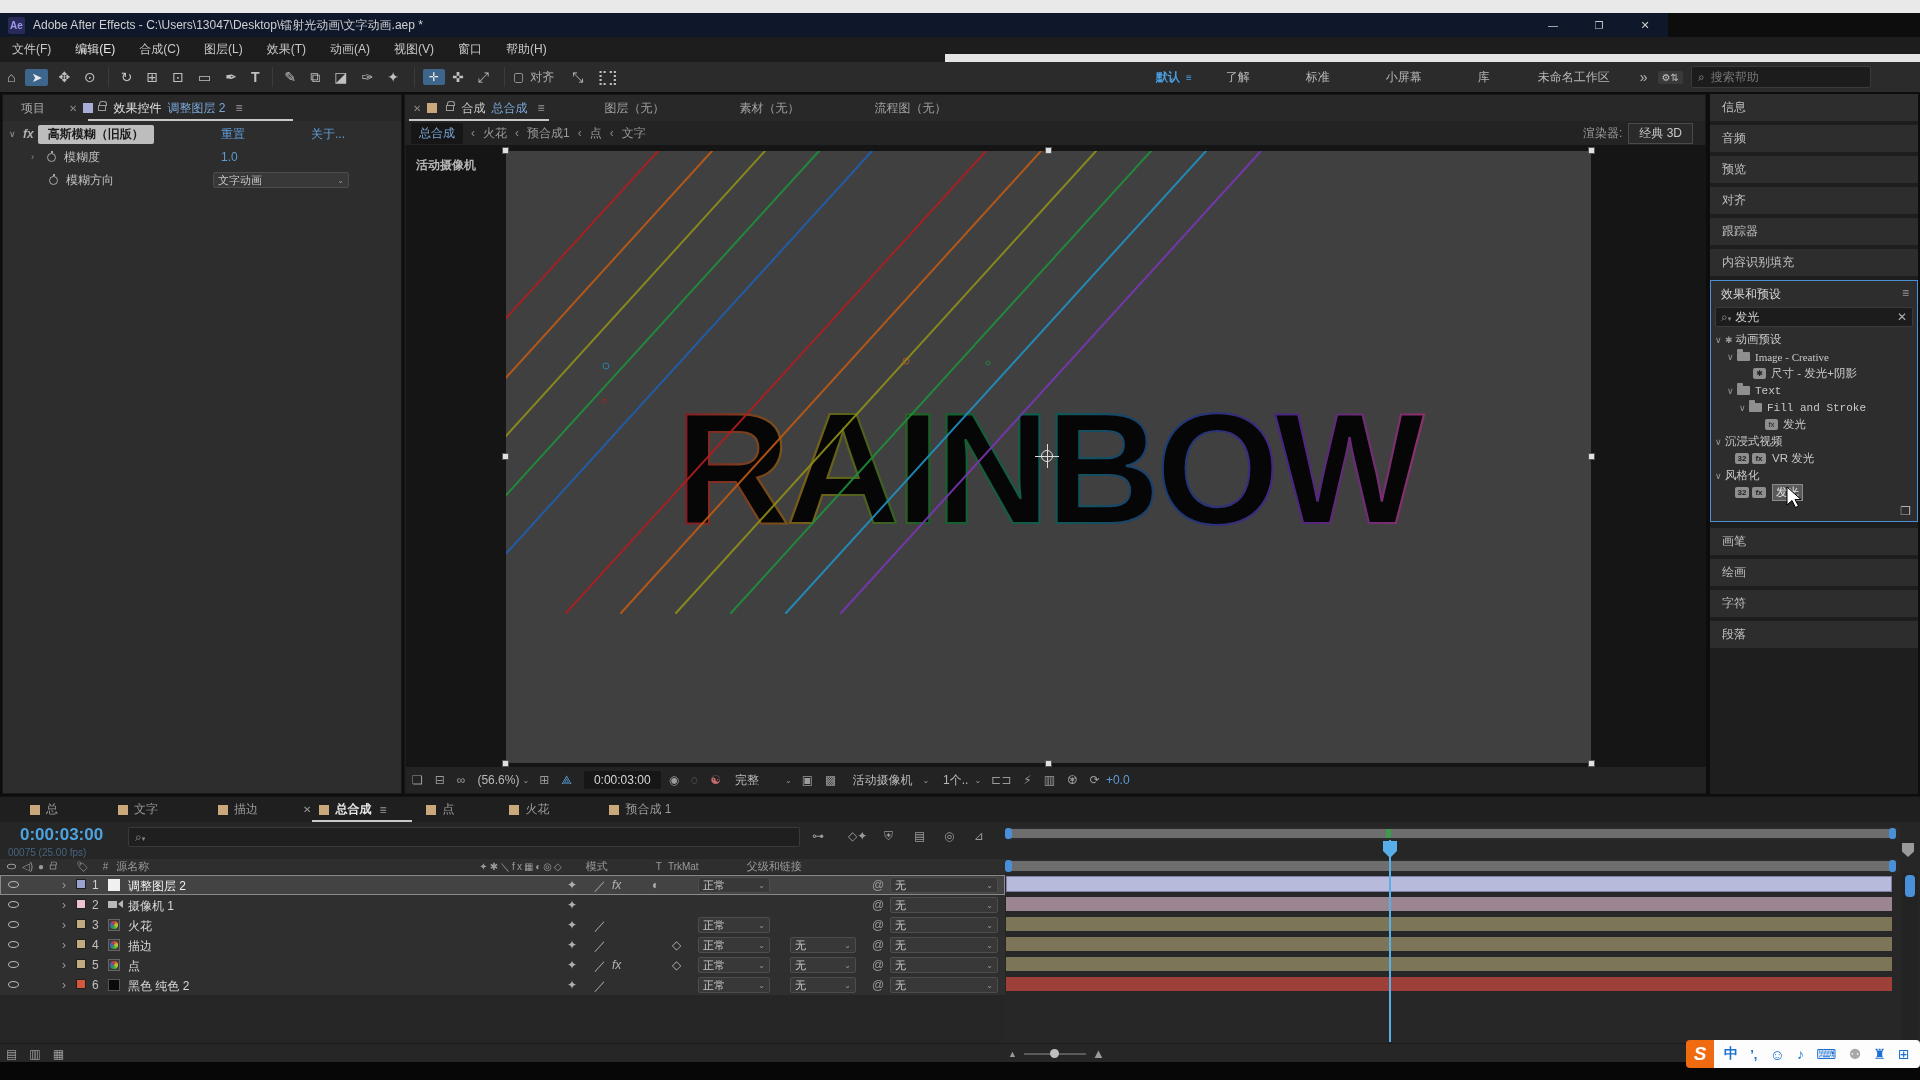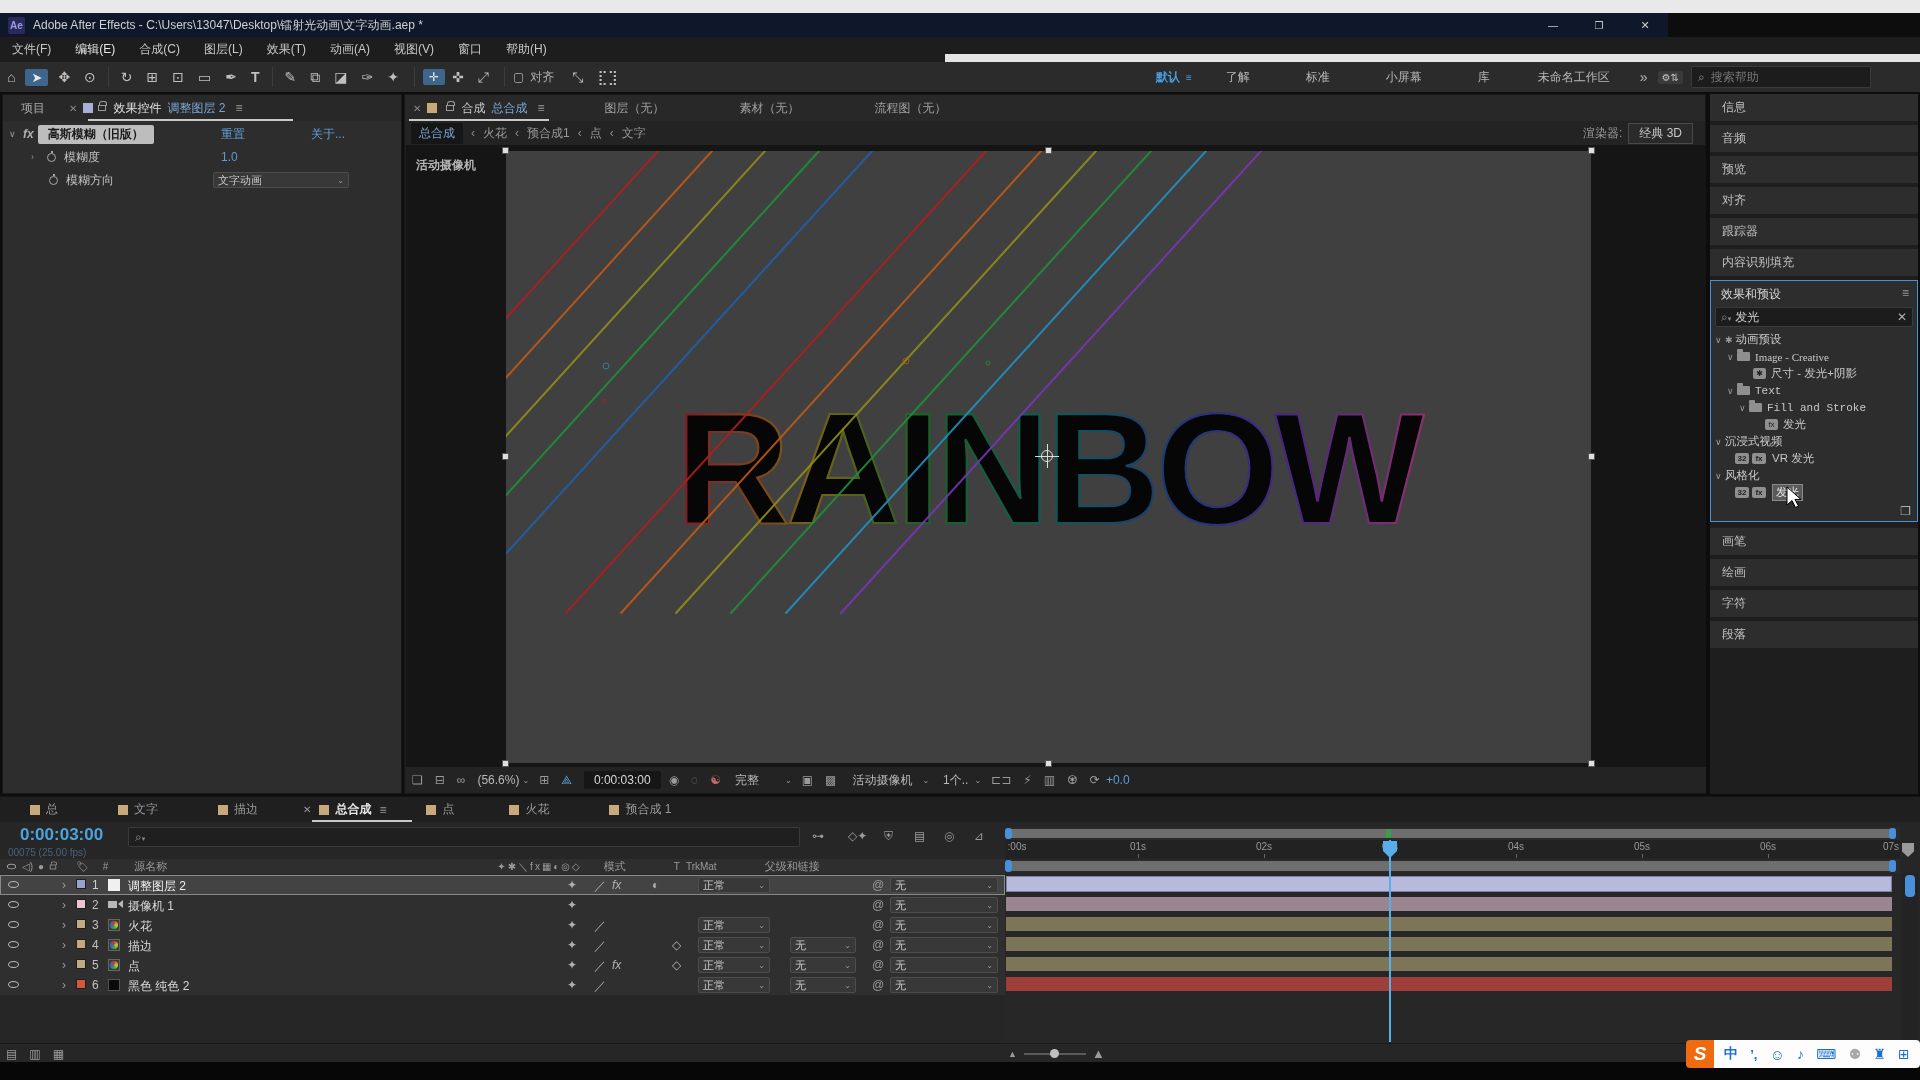--- a/index.html
+++ b/index.html
@@ -385,51 +385,35 @@
   <span class="vicon" style="position:absolute;left:908px;top:32px">▤</span>
   <span class="vicon" style="position:absolute;left:938px;top:32px">◎</span>
   <span class="vicon" style="position:absolute;left:968px;top:32px">⊿</span>
 
   <div class="abs" style="left:1005px;top:30px;width:895px;height:13px;background:#2a2a2a">
     <div style="position:absolute;left:2px;top:2px;width:886px;height:9px;background:#6e6e6e;border-radius:4px"></div>
     <div style="position:absolute;left:0;top:1px;width:7px;height:11px;background:#4a90d9;border-radius:3px"></div>
     <div style="position:absolute;right:4px;top:1px;width:7px;height:11px;background:#4a90d9;border-radius:3px"></div>
     <div style="position:absolute;left:381px;top:2px;width:5px;height:9px;background:#3a9e4a"></div>
   </div>
-  <div class="abs" style="left:1005px;top:43px;width:895px;height:19px;background:#222;overflow:hidden">
-    <span class="ticklabel" style="left:12px">:00s</span>
-    <span class="ticklabel" style="left:133px">01s</span>
-    <span class="ticklabel" style="left:259px">02s</span>
-    <span class="ticklabel" style="left:385px">03s</span>
-    <span class="ticklabel" style="left:511px">04s</span>
-    <span class="ticklabel" style="left:637px">05s</span>
-    <span class="ticklabel" style="left:763px">06s</span>
-    <span class="ticklabel" style="left:886px">07s</span>
-    <span class="tick" style="left:133px"></span>
-      <span class="tick" style="left:259px"></span>
-      <span class="tick" style="left:385px"></span>
-      <span class="tick" style="left:511px"></span>
-      <span class="tick" style="left:637px"></span>
-      <span class="tick" style="left:763px"></span>
-  </div>
   <div class="abs" style="left:1005px;top:62px;width:895px;height:14px;background:#2a2a2a">
     <div style="position:absolute;left:2px;top:2px;width:886px;height:10px;background:#6e6e6e;border-radius:4px"></div>
     <div style="position:absolute;left:0;top:1px;width:7px;height:12px;background:#4a90d9;border-radius:3px"></div>
     <div style="position:absolute;right:4px;top:1px;width:7px;height:12px;background:#4a90d9;border-radius:3px"></div>
   </div>
   <span style="position:absolute;left:1902px;top:46px;width:12px;height:14px;background:#9a9a9a;clip-path:polygon(0 0,100% 0,100% 60%,50% 100%,0 60%)"></span>
 
   <div class="abs row" style="left:0;top:62px;width:1005px;height:15px;background:#2e2e2e;font-size:10px;color:#9a9a9a">
     <span class="eye" style="margin-left:6px;transform:scale(.8)"></span>
     <span style="margin-left:5px">◁)</span>
     <span style="margin-left:5px">●</span>
     <span class="lock" style="transform:scale(.8)"></span>
     <span style="margin-left:14px">🏷</span>
     <span style="margin-left:14px">#</span>
-    <span style="margin-left:26px;font-size:11px">源名称</span>
+    <span style="margin-left:8px;font-size:11px">源名称</span>
     <span style="margin-left:330px;letter-spacing:2px">✦✱＼fx▦◐◎◇</span>
     <span style="margin-left:22px;font-size:11px">模式</span>
     <span style="margin-left:48px">T</span>
     <span style="margin-left:6px">TrkMat</span>
     <span style="margin-left:48px;font-size:11px">父级和链接</span>
   </div>
 
   <div class="abs" style="left:0;top:78px;width:1005px;height:20px;background:#434343;outline:1px solid #8a8a8a;outline-offset:-1px">
     <span class="eye" style="position:absolute;left:8px;top:6px"></span>
     <span style="position:absolute;left:62px;top:3px;color:#9a9a9a">›</span>

